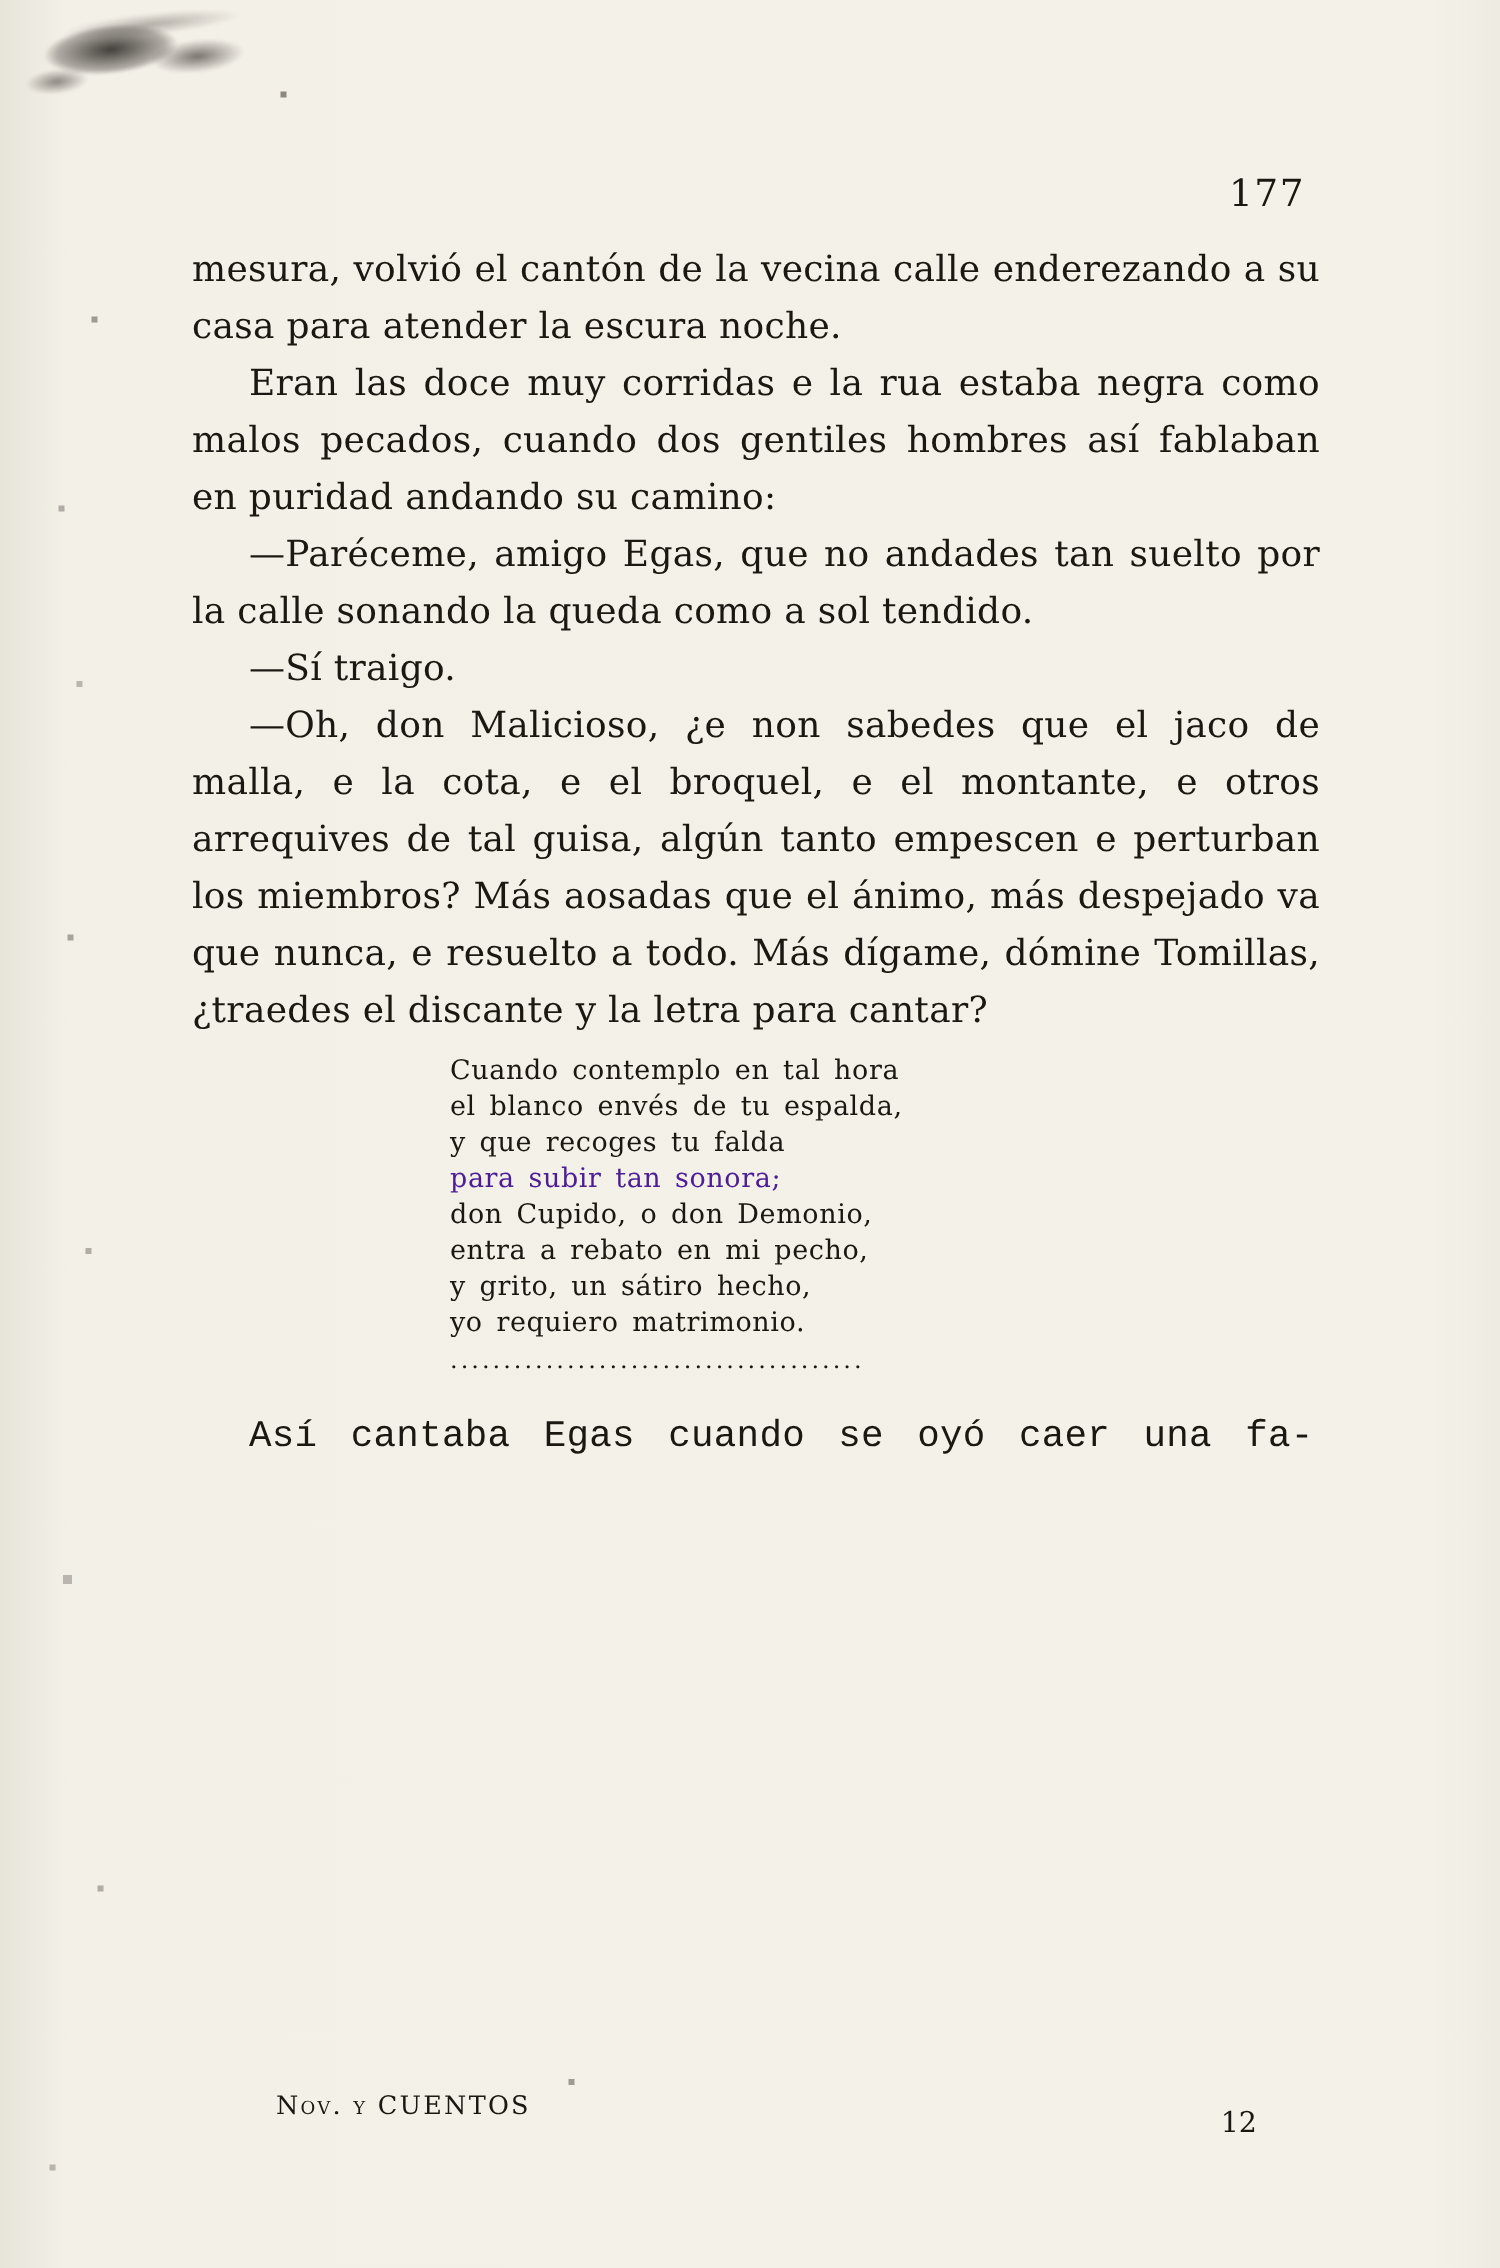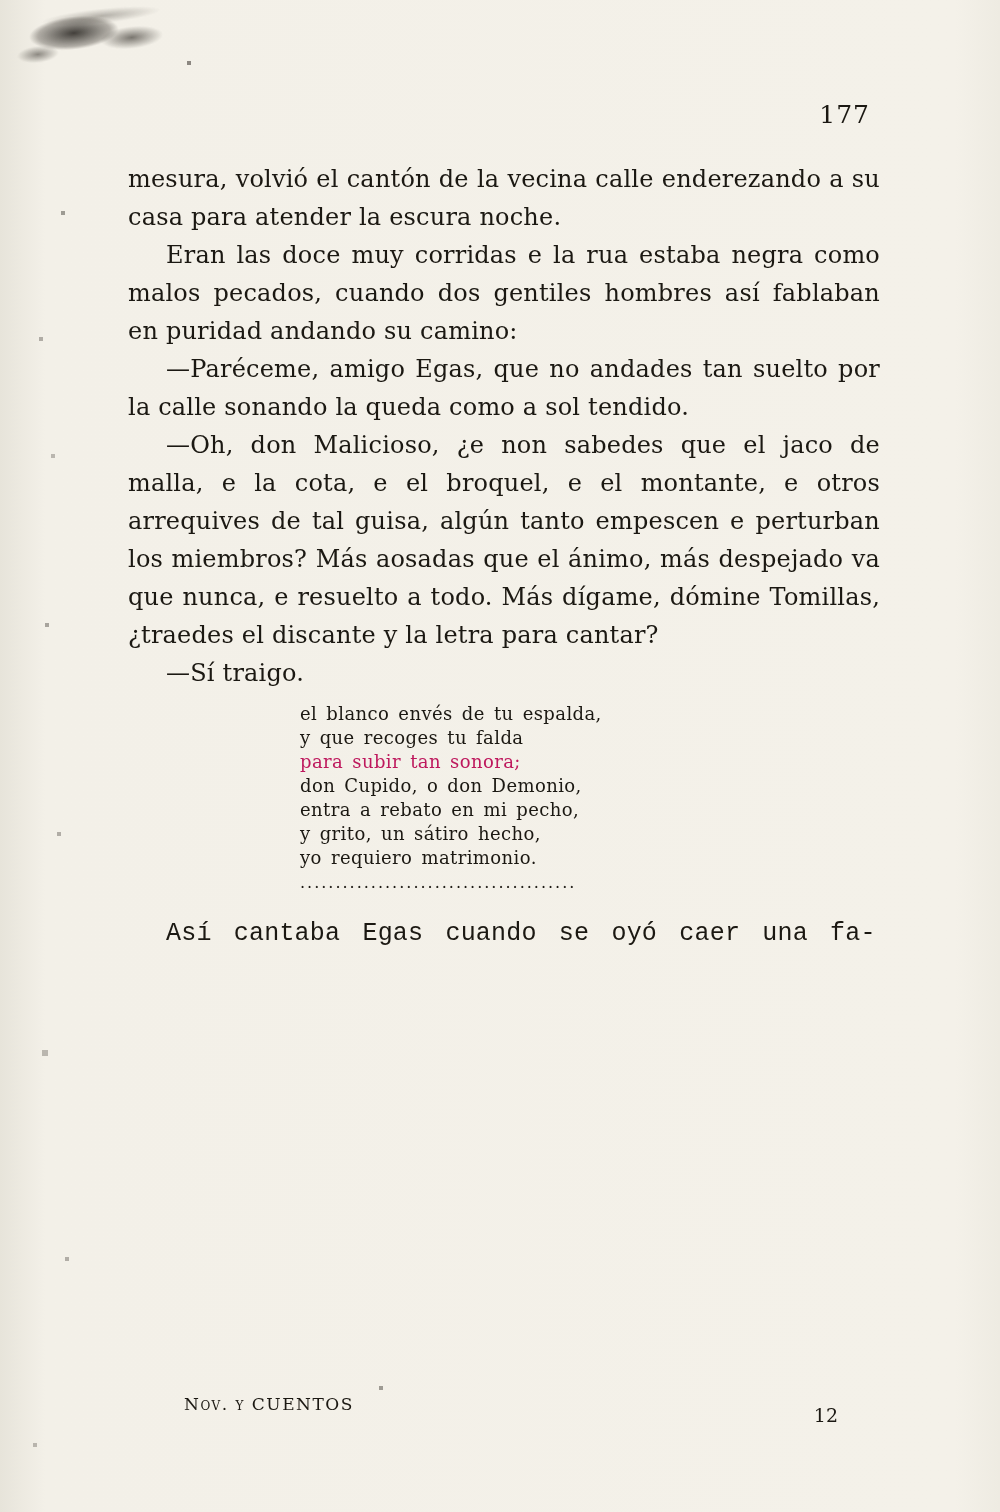--- a/index.html
+++ b/index.html
@@ -46,21 +46,21 @@
       58px 833px 0 1px rgba(55,50,44,0.35),
       44px 1052px 0 2px rgba(55,50,44,0.30),
       66px 1258px 0 1px rgba(55,50,44,0.35),
       34px 1444px 0 1px rgba(55,50,44,0.30),
       188px 62px 0 1px rgba(55,50,44,0.55),
       380px 1387px 0 1px rgba(55,50,44,0.45);
   }
 
   .page-number {
     position: absolute;
-    top: 100px;
+    top: 114px;
     right: 130px;
     font-size: 25px;
     letter-spacing: 1px;
   }
 
   .text-block {
     position: absolute;
     top: 160px;
     left: 128px;
     width: 752px;
@@ -80,21 +80,21 @@
   .verse-block {
     margin: 10px 0 8px 172px;
     font-size: 18px;
     line-height: 24px;
     text-align: left;
     text-indent: 0;
     letter-spacing: 0.4px;
     word-spacing: 3px;
   }
   .verse-line { text-indent: 0; }
-  .verse-line.faded { color: #be185d; }
+  .verse-line.faded { color: #4c1d95; }
   .dots-line {
     text-indent: 0;
     letter-spacing: 2px;
     font-size: 16px;
     line-height: 26px;
   }
 
   .text-block p.closing {
     margin-top: 16px;
     font-size: 25px;
@@ -131,24 +131,25 @@
 
 <div class="smudge"></div>
 <div class="specks"></div>
 
 <div class="page-number">177</div>
 
 <div class="text-block">
   <p class="continuation">mesura, volvió el cantón de la vecina calle enderezando a su casa para atender la escura noche.</p>
   <p>Eran las doce muy corridas e la rua estaba negra como malos pecados, cuando dos gentiles hombres así fablaban en puridad andando su camino:</p>
   <p>—Paréceme, amigo Egas, que no andades tan suelto por la calle sonando la queda como a sol tendido.</p>
+  <p>—Sí traigo.</p>
   <p>—Oh, don Malicioso, ¿e non sabedes que el jaco de malla, e la cota, e el broquel, e el montante, e otros arrequives de tal guisa, algún tanto empescen e perturban los miembros? Más aosadas que el ánimo, más despejado va que nunca, e resuelto a todo. Más dígame, dómine Tomillas, ¿traedes el discante y la letra para cantar?</p>
-  <p>—Sí traigo.</p>
 
   <div class="verse-block">
+    <div class="verse-line">Cuando contemplo en tal hora</div>
     <div class="verse-line">el blanco envés de tu espalda,</div>
     <div class="verse-line">y que recoges tu falda</div>
     <div class="verse-line faded">para subir tan sonora;</div>
     <div class="verse-line">don Cupido, o don Demonio,</div>
     <div class="verse-line">entra a rebato en mi pecho,</div>
     <div class="verse-line">y grito, un sátiro hecho,</div>
     <div class="verse-line">yo requiero matrimonio.</div>
     <div class="dots-line">.......................................</div>
   </div>
 

